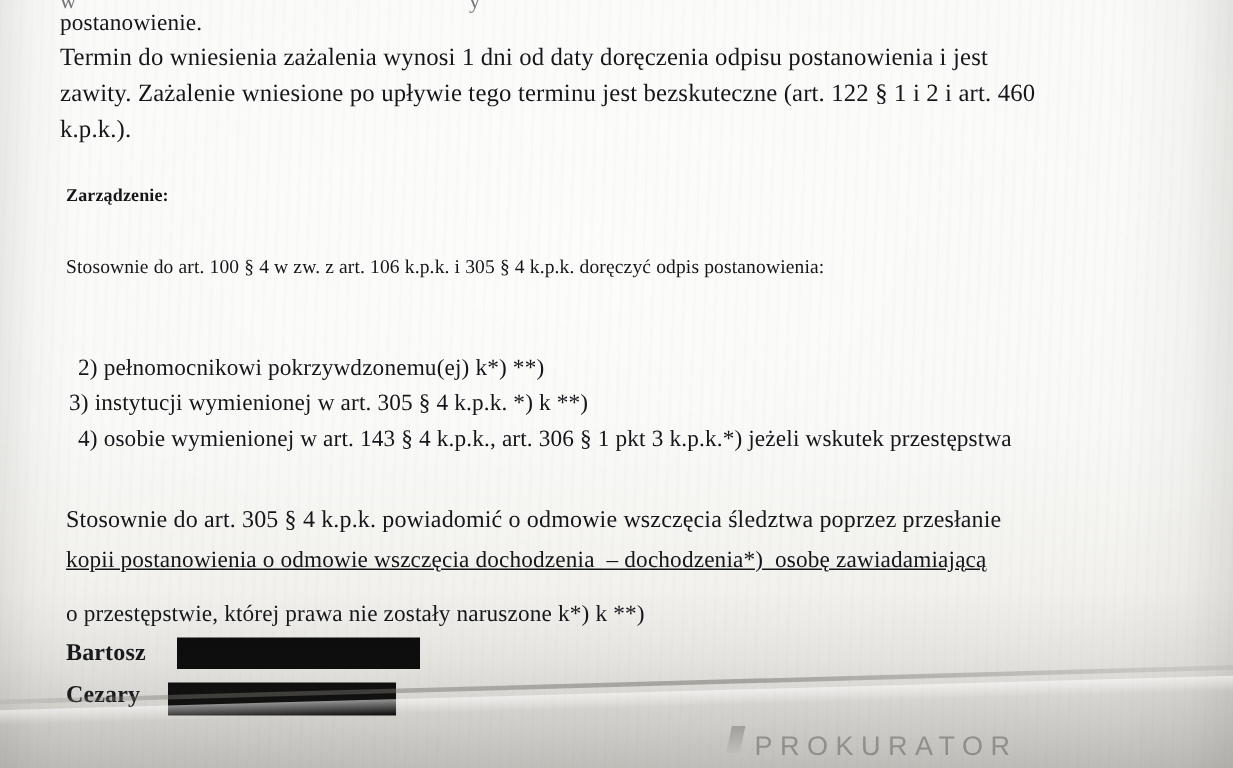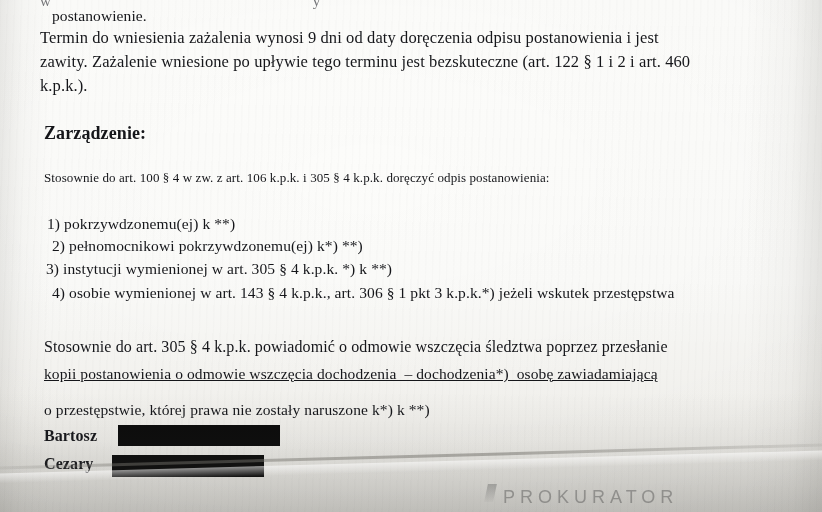--- a/index.html
+++ b/index.html
@@ -76,25 +76,25 @@
     color: #15161a;
     font-size: 15.5px;
     line-height: 1.0;
     white-space: pre;
     letter-spacing: 0.1px;
   }
   .bold { font-weight: bold; }
 
   
   .l-cut      { left: 40px;  top: -6px;  color: #4a4b50; font-size: 15px; opacity: 0.75; }
-  .l1         { left: 52px;  top: 8px;   }
+  .l1         { left: 40px;  top: 8px;   }
   .l2         { left: 40px;  top: 30px;  font-size: 16.5px; }
   .l3         { left: 40px;  top: 54px;  font-size: 16.5px; }
   .l4         { left: 40px;  top: 78px;  font-size: 16.5px; }
-  .l-zarz     { left: 44px;  top: 124px; font-size: 18px; }
+  .l-zarz     { left: 44px;  top: 124px; font-size: 12px; }
   .l5         { left: 44px;  top: 171px; font-size: 13px; }
   .li1        { left: 47px;  top: 216px; font-size: 15.5px; }
   .li2        { left: 52px;  top: 238px; font-size: 15.5px; }
   .li3        { left: 46px;  top: 261px; font-size: 15.5px; }
   .li4        { left: 52px;  top: 285px; font-size: 15.5px; }
   .li4b       { left: 44px;  top: 309px; font-size: 15.5px; }
   .l6         { left: 44px;  top: 339px; font-size: 16px; }
   .l7         { left: 44px;  top: 366px; font-size: 15.5px; text-decoration: underline; }
   .l8         { left: 44px;  top: 402px; font-size: 15.5px; }
   .l-name1    { left: 44px;  top: 428px; font-size: 16px; }
@@ -135,29 +135,28 @@
 <div id="page">
 
   <div class="paper-grain"></div>
   <div class="smudge-left"></div>
   <div class="smudge-right"></div>
 
   <div class="doc-text l-cut">w                                                                    y</div>
 
   <div class="doc-text l1">postanowienie.</div>
 
-  <div class="doc-text l2">Termin do wniesienia zażalenia wynosi 9 dni od daty doręczenia odpisu postanowienia i jest</div>
+  <div class="doc-text l2">Termin do wniesienia zażalenia wynosi 1 dni od daty doręczenia odpisu postanowienia i jest</div>
   <div class="doc-text l3">zawity. Zażalenie wniesione po upływie tego terminu jest bezskuteczne (art. 122 § 1 i 2 i art. 460</div>
   <div class="doc-text l4">k.p.k.).</div>
 
   <div class="doc-text l-zarz bold">Zarządzenie:</div>
 
   <div class="doc-text l5">Stosownie do art. 100 § 4 w zw. z art. 106 k.p.k. i 305 § 4 k.p.k. doręczyć odpis postanowienia:</div>
 
-  <div class="doc-text li1">1) pokrzywdzonemu(ej) k **)</div>
   <div class="doc-text li2">2) pełnomocnikowi pokrzywdzonemu(ej) k*) **)</div>
   <div class="doc-text li3">3) instytucji wymienionej w art. 305 § 4 k.p.k. *) k **)</div>
   <div class="doc-text li4">4) osobie wymienionej w art. 143 § 4 k.p.k., art. 306 § 1 pkt 3 k.p.k.*) jeżeli wskutek przestępstwa</div>
 
   <div class="doc-text l6">Stosownie do art. 305 § 4 k.p.k. powiadomić o odmowie wszczęcia śledztwa poprzez przesłanie</div>
   <div class="doc-text l7">kopii postanowienia o odmowie wszczęcia dochodzenia  – dochodzenia*)  osobę zawiadamiającą</div>
   <div class="doc-text l8">o przestępstwie, której prawa nie zostały naruszone k*) k **)</div>
 
   <div class="doc-text l-name1 bold">Bartosz</div>
   <div class="redaction redact-1"></div>

